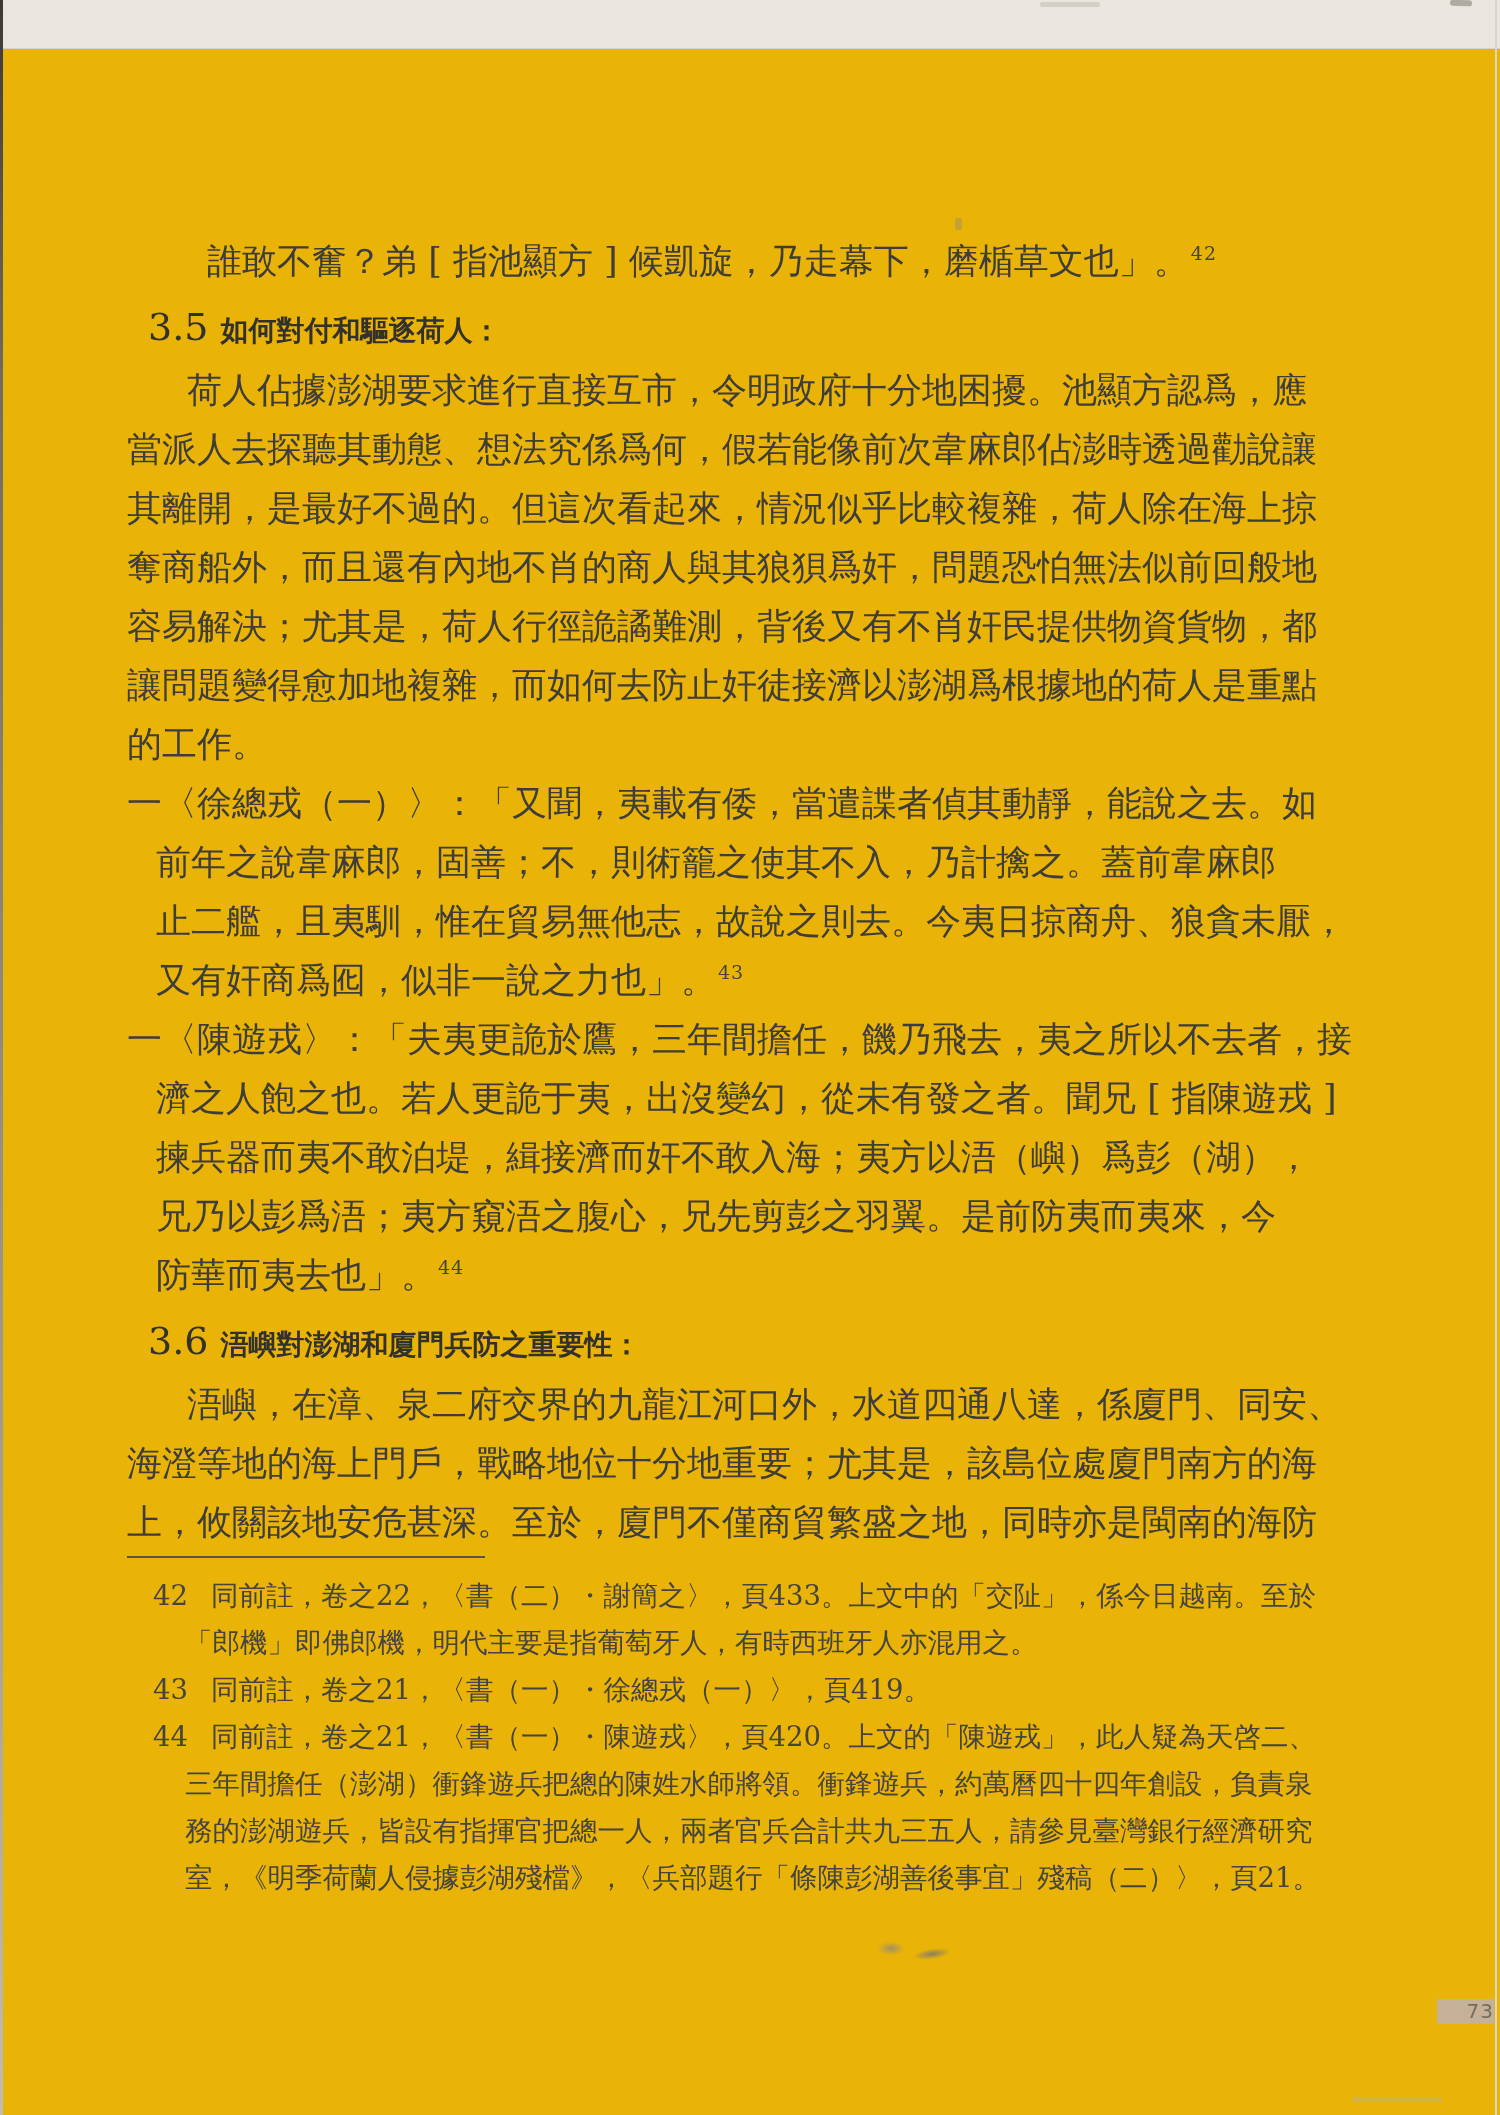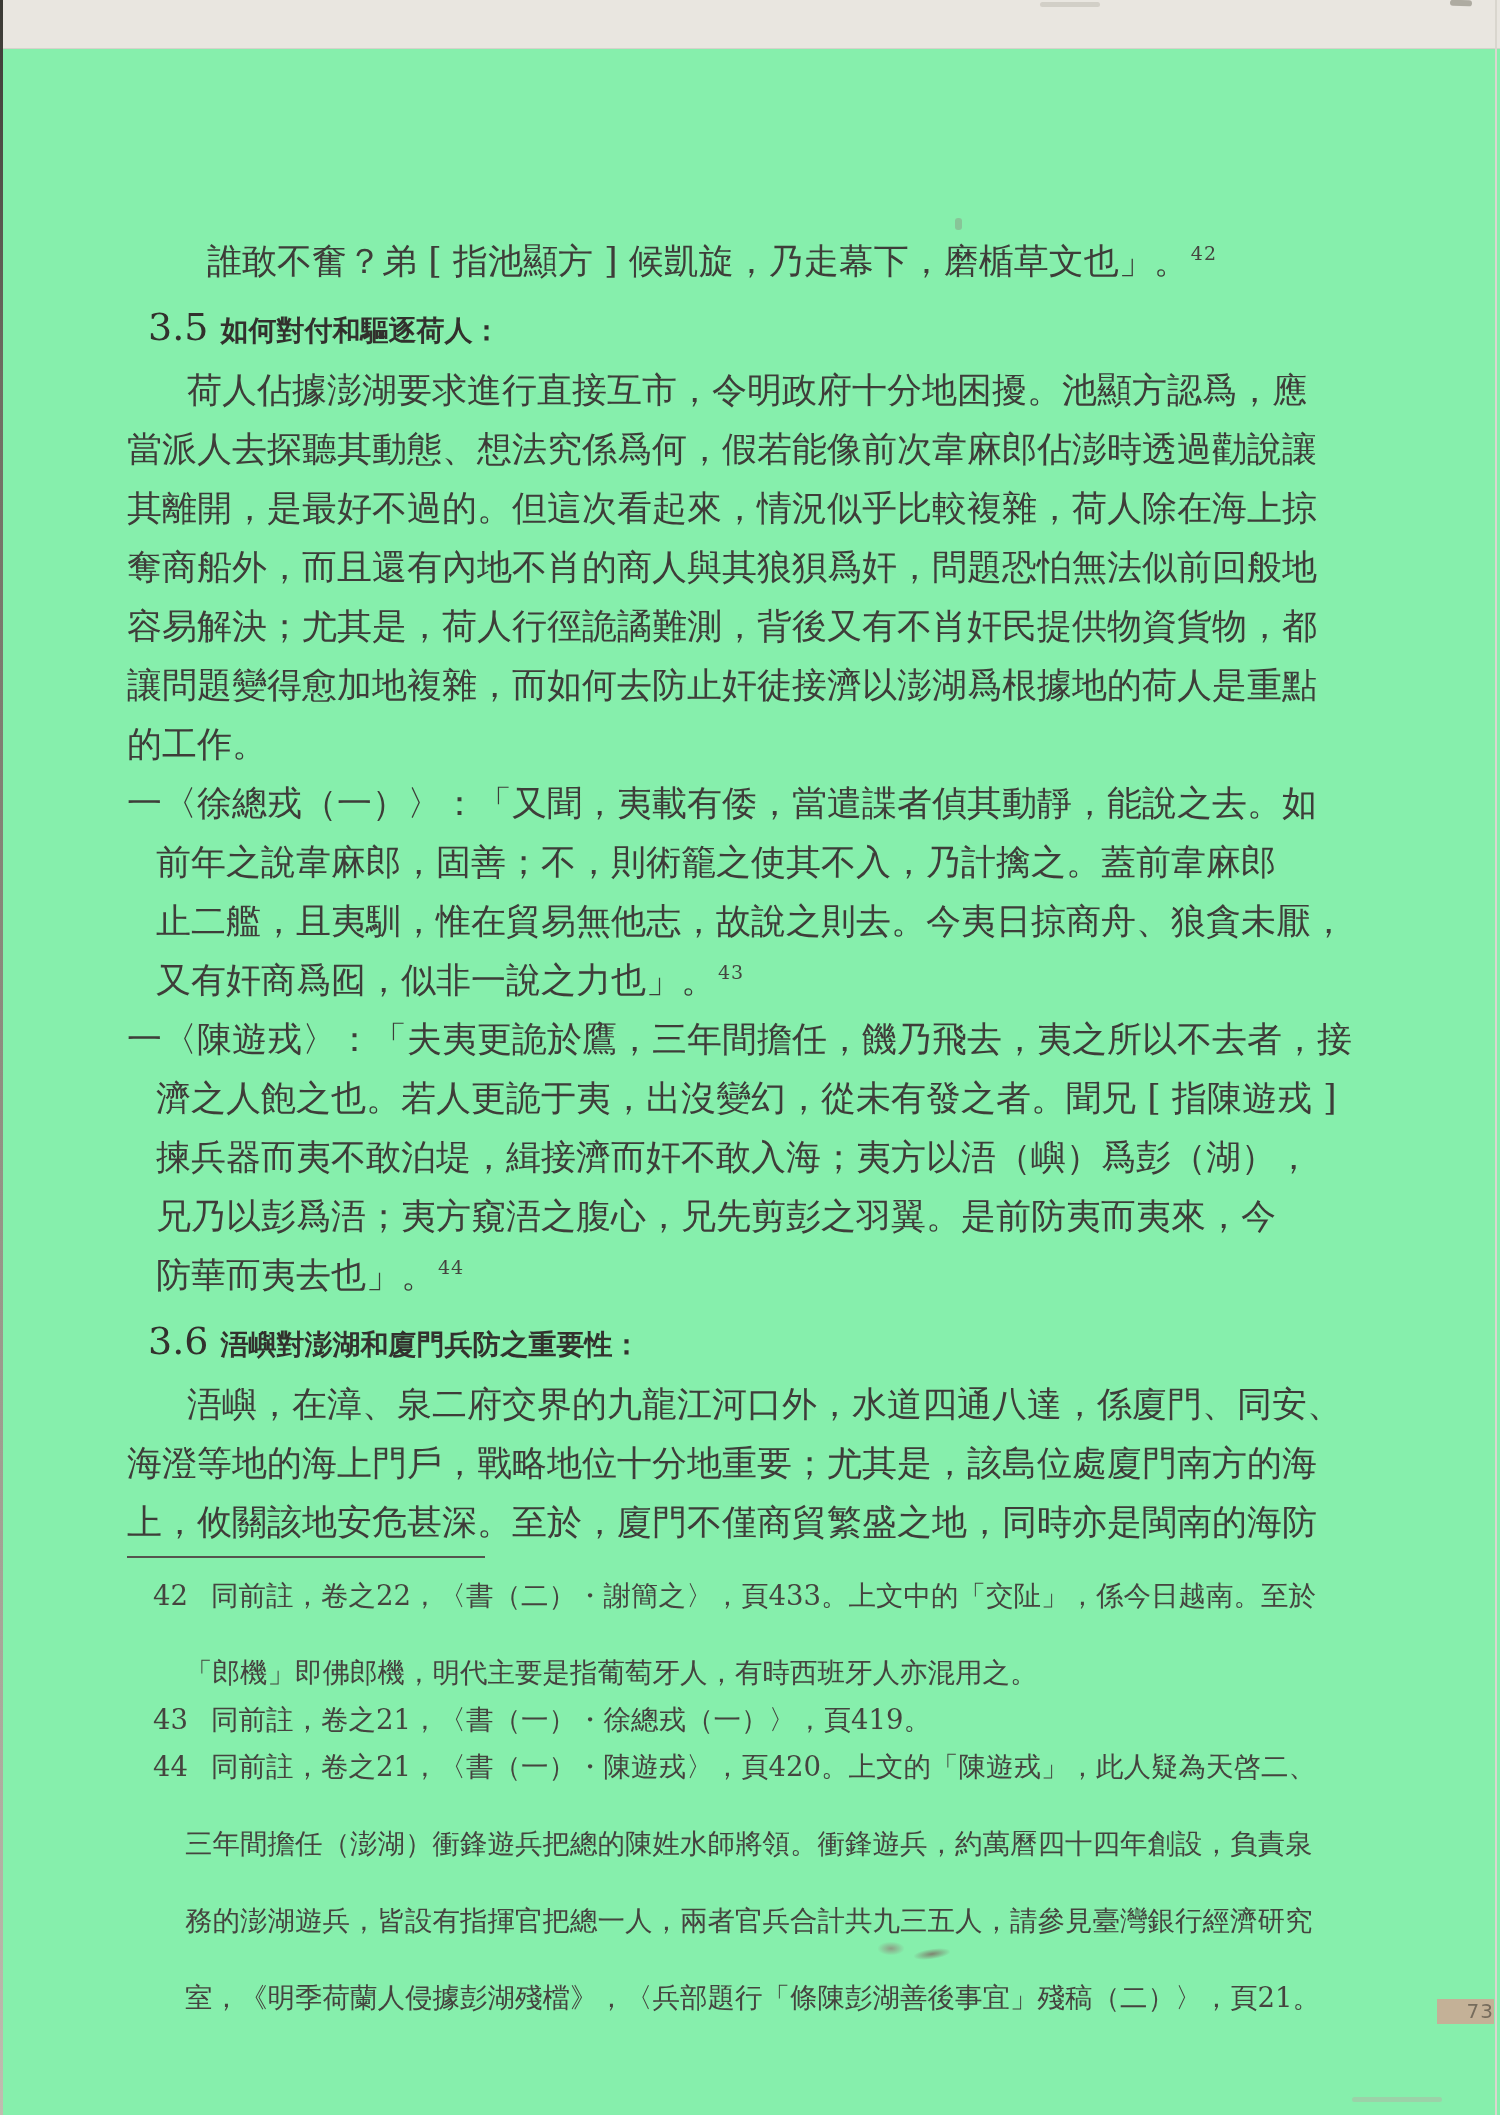--- a/index.html
+++ b/index.html
@@ -1,19 +1,19 @@
 <!DOCTYPE html>
 <html><head>
 <meta charset="utf-8">
 <style>
   html,body{margin:0;padding:0;background:#888;}
   .page{
     position:relative;
     width:1500px;height:2115px;
-    background:#86efac;
+    background:#eab308;
     overflow:hidden;
     font-family:"DejaVu Serif", serif;
     color:#3e3d39;
   }
   .top-band{
     position:absolute;left:0;top:0;width:100%;height:48px;
     background:#e9e6e0;border-bottom:1px solid #d5d2cb;
   }
   .edge-left{
     position:absolute;left:0;top:0;width:3px;height:100%;
@@ -49,21 +49,21 @@
     position:absolute;left:127px;top:1556px;width:1250px;
     font-size:27.5px;color:#45443f;
   }
   .fn-rule{
     width:358px;height:0;border-top:2px solid #55544e;
     margin:0 0 14px 0;
   }
   .fn{position:relative;height:47px;line-height:47px;white-space:nowrap;}
   .fn-first{padding-left:84px;}
   .fn-num{position:absolute;left:26px;top:0;}
-  .fn-cont{padding-left:58px;margin-top:30px;}
+  .fn-cont{padding-left:58px;}
   .page-number{
     position:absolute;left:1437px;top:1999px;width:57px;height:25px;
     background:#c4b197;color:#766c5c;
     font-family:"DejaVu Sans", sans-serif;font-size:20px;
     text-align:right;line-height:25px;letter-spacing:1px;
   }
   .speck{position:absolute;border-radius:3px;}
   .speck-tr{left:1450px;top:0;width:22px;height:6px;background:#7d7a6e;opacity:.55;transform:rotate(2deg);}
   .speck-tm{left:1040px;top:2px;width:60px;height:5px;background:#a9a498;opacity:.35;}
   .speck-q{left:955px;top:218px;width:7px;height:12px;background:#8b877b;opacity:.4;}

